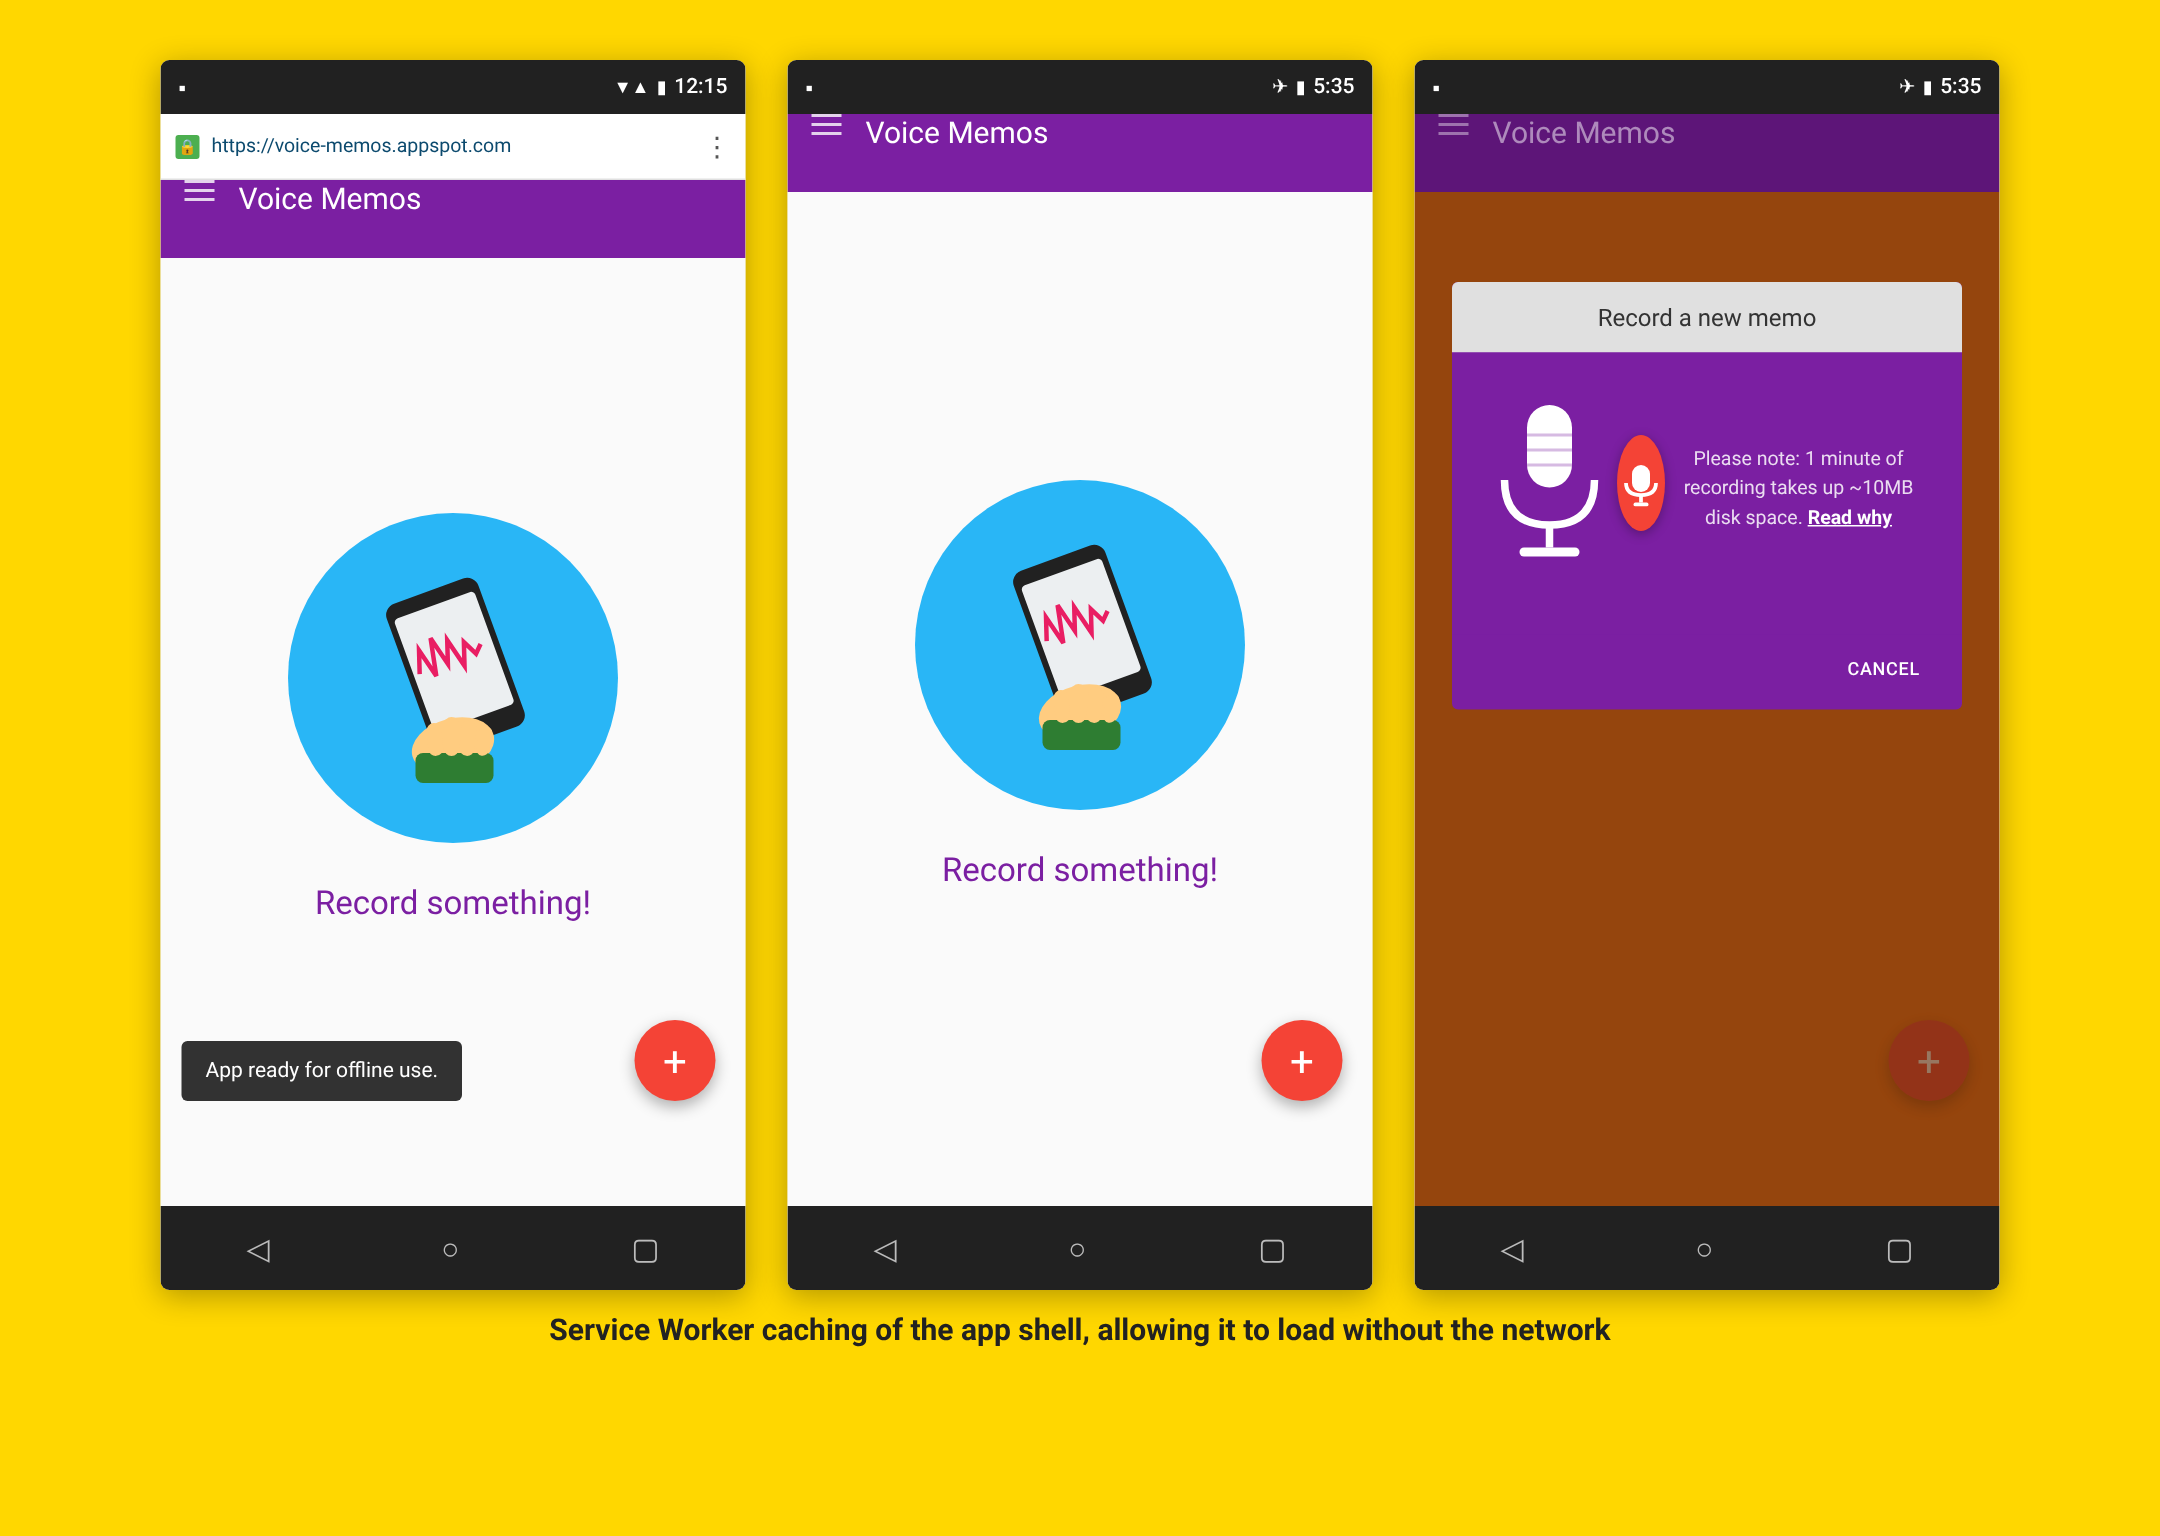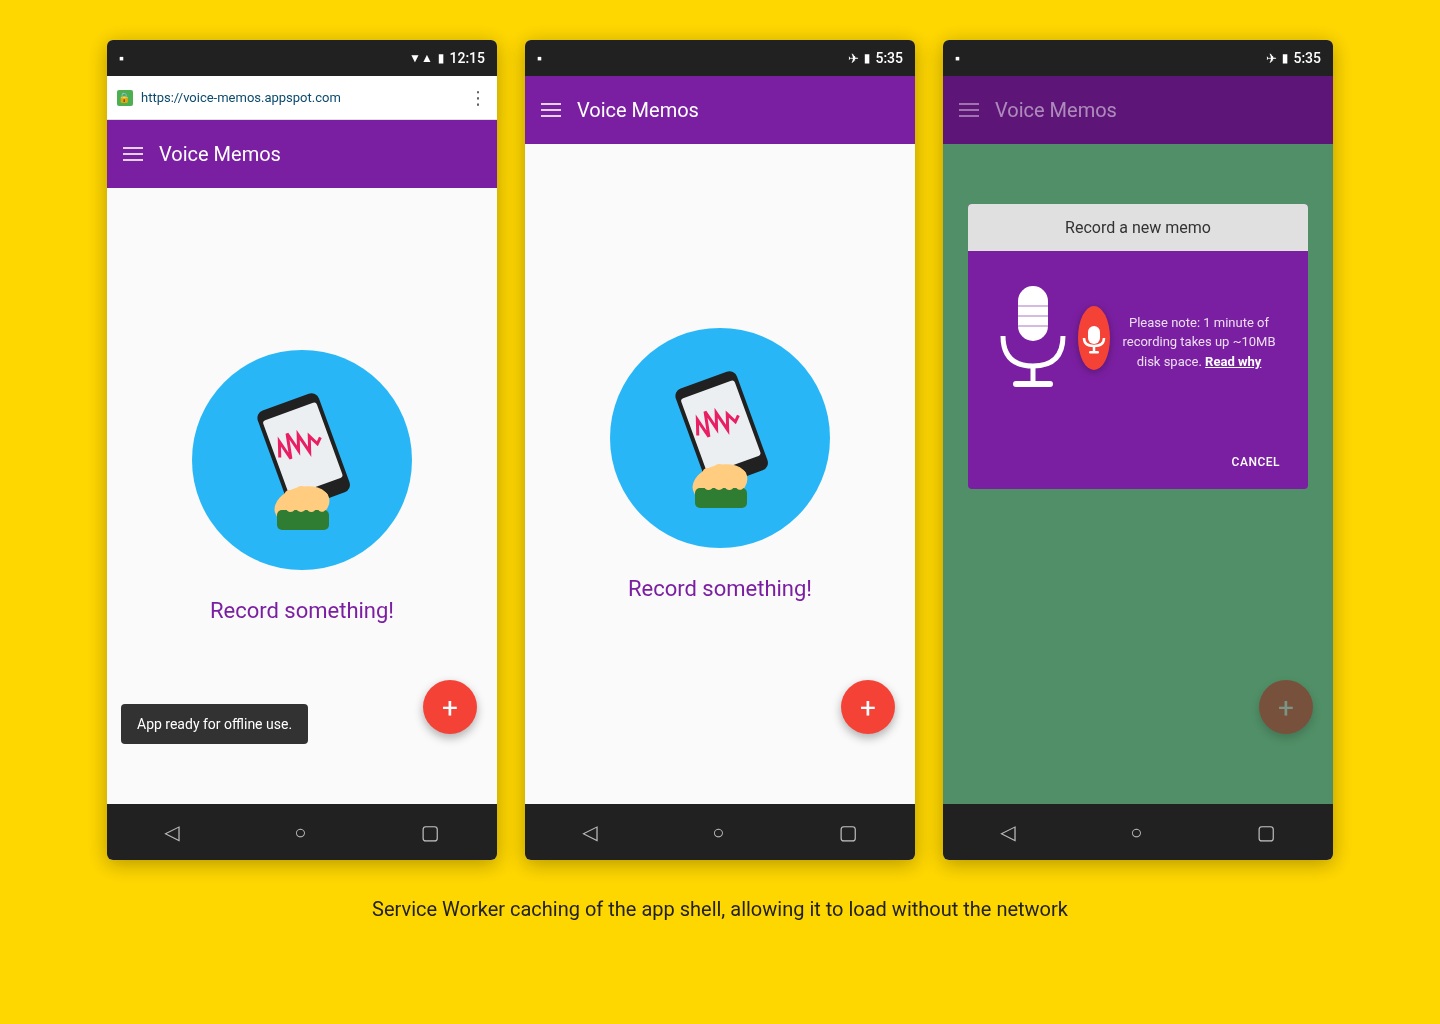--- a/index.html
+++ b/index.html
@@ -92,23 +92,22 @@
       font-size: 10px;
     }
     .menu-dots {
       font-size: 18px;
       color: #555;
       cursor: pointer;
     }
     
     .app-header {
       background: #7B1FA2;
-      height: 68px;
-      display: flex;
-      align-items: center;
+      height: 52px;
+      display: flex;
       padding: 0 16px;
       gap: 16px;
       flex-shrink: 0;
     }
     .hamburger {
       color: rgba(255,255,255,0.7);
       font-size: 18px;
       cursor: pointer;
       display: flex;
       flex-direction: column;
@@ -169,21 +168,21 @@
       align-items: center;
       justify-content: center;
       color: white;
       font-size: 28px;
       box-shadow: 0 4px 10px rgba(0,0,0,0.3);
       cursor: pointer;
     }
     
     .snackbar {
       position: absolute;
-      bottom: 60px;
+      bottom: 70px;
       left: 14px;
       background: #323232;
       color: white;
       padding: 12px 16px;
       border-radius: 4px;
       font-size: 14px;
     }
     
     .nav-bar {
       background: #212121;
@@ -265,25 +264,25 @@
     .cancel-btn {
       color: white;
       font-size: 12px;
       font-weight: 500;
       letter-spacing: 0.5px;
       cursor: pointer;
       padding: 8px 12px;
     }
     
     .caption {
-      margin-top: 35px;
+      margin-top: 12px;
       font-size: 20px;
       color: #222;
       text-align: center;
-      font-weight: 400;
+      font-weight: 700;
       max-width: 900px;
       line-height: 1.4;
     }
   </style>
 </head>
 <body>
 
 <div class="phones-container">
 
   <div class="phone">
@@ -430,21 +429,21 @@
 
     <div class="app-header" style="background:#5D1578;">
       <div class="hamburger" style="opacity:0.5;">
         <span></span>
           <span></span>
           <span></span>
       </div>
       <span class="app-title" style="color:rgba(255,255,255,0.5);">Voice Memos</span>
     </div>
 
-    <div class="app-content" style="background:#86efac; position: relative;">
+    <div class="app-content" style="background:#f97316; position: relative;">
 
       <div class="dialog-overlay">
         <div class="dialog">
 
           <div class="dialog-title-bar" style="background:#e0e0e0;">
             <span>Record a new memo</span>
           </div>
 
           <div class="dialog-body">
 

